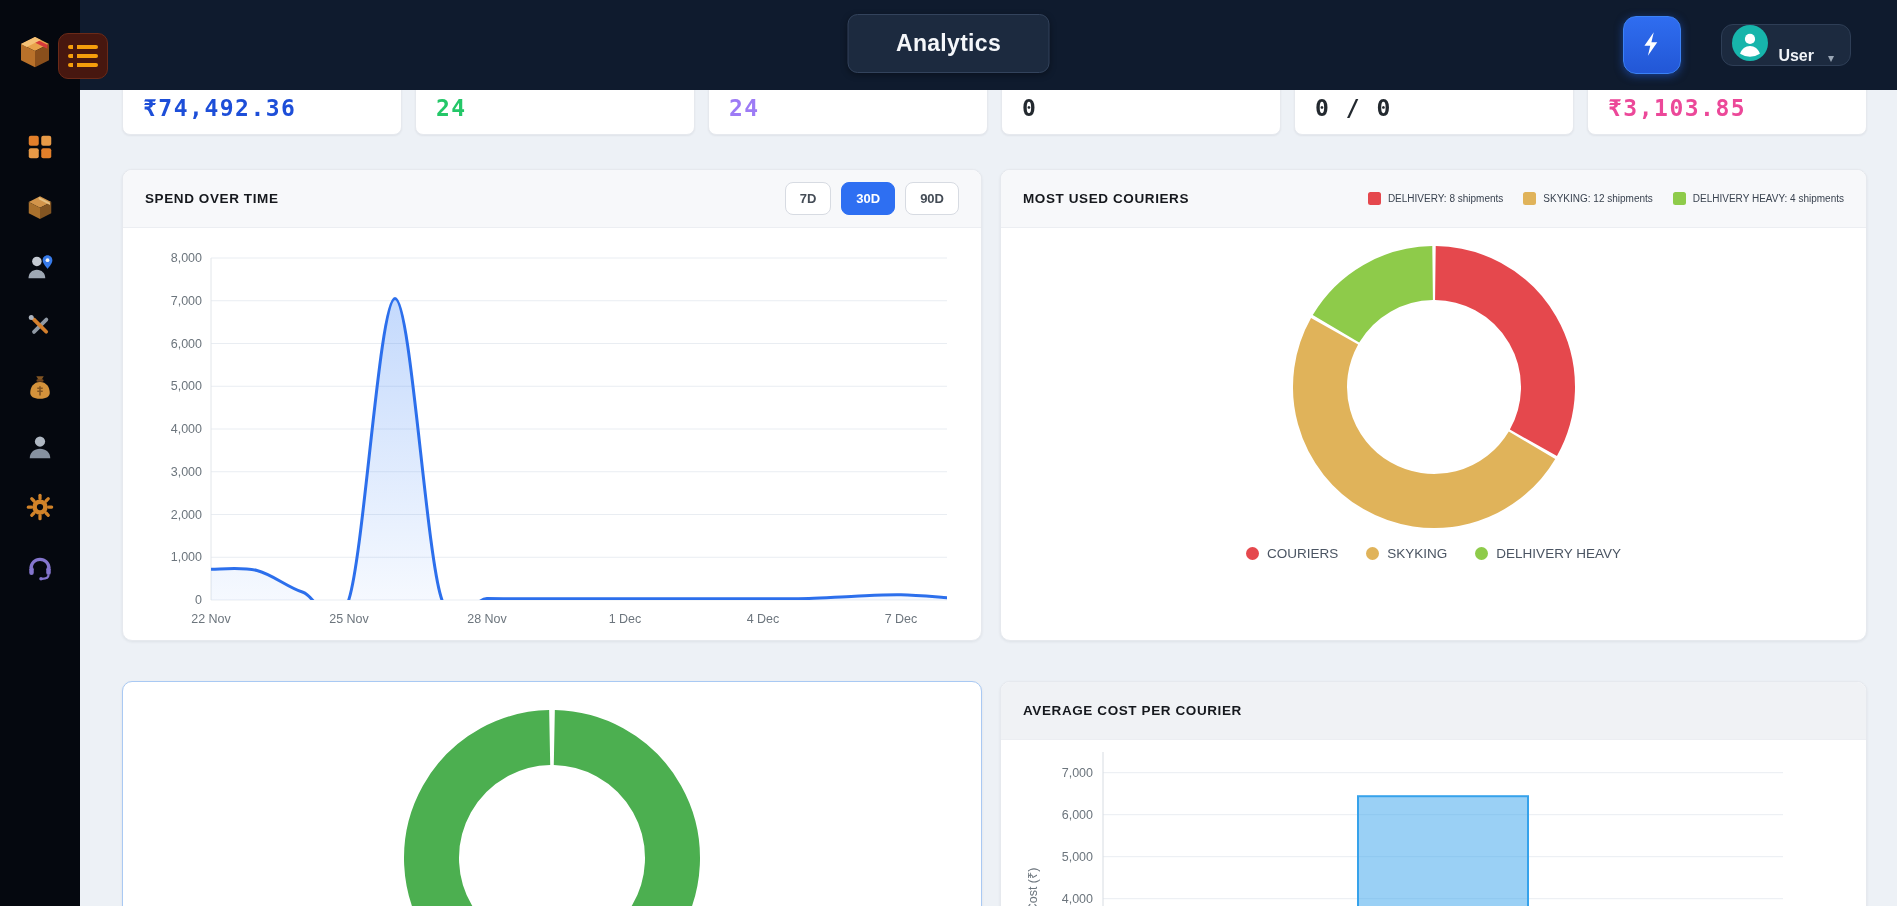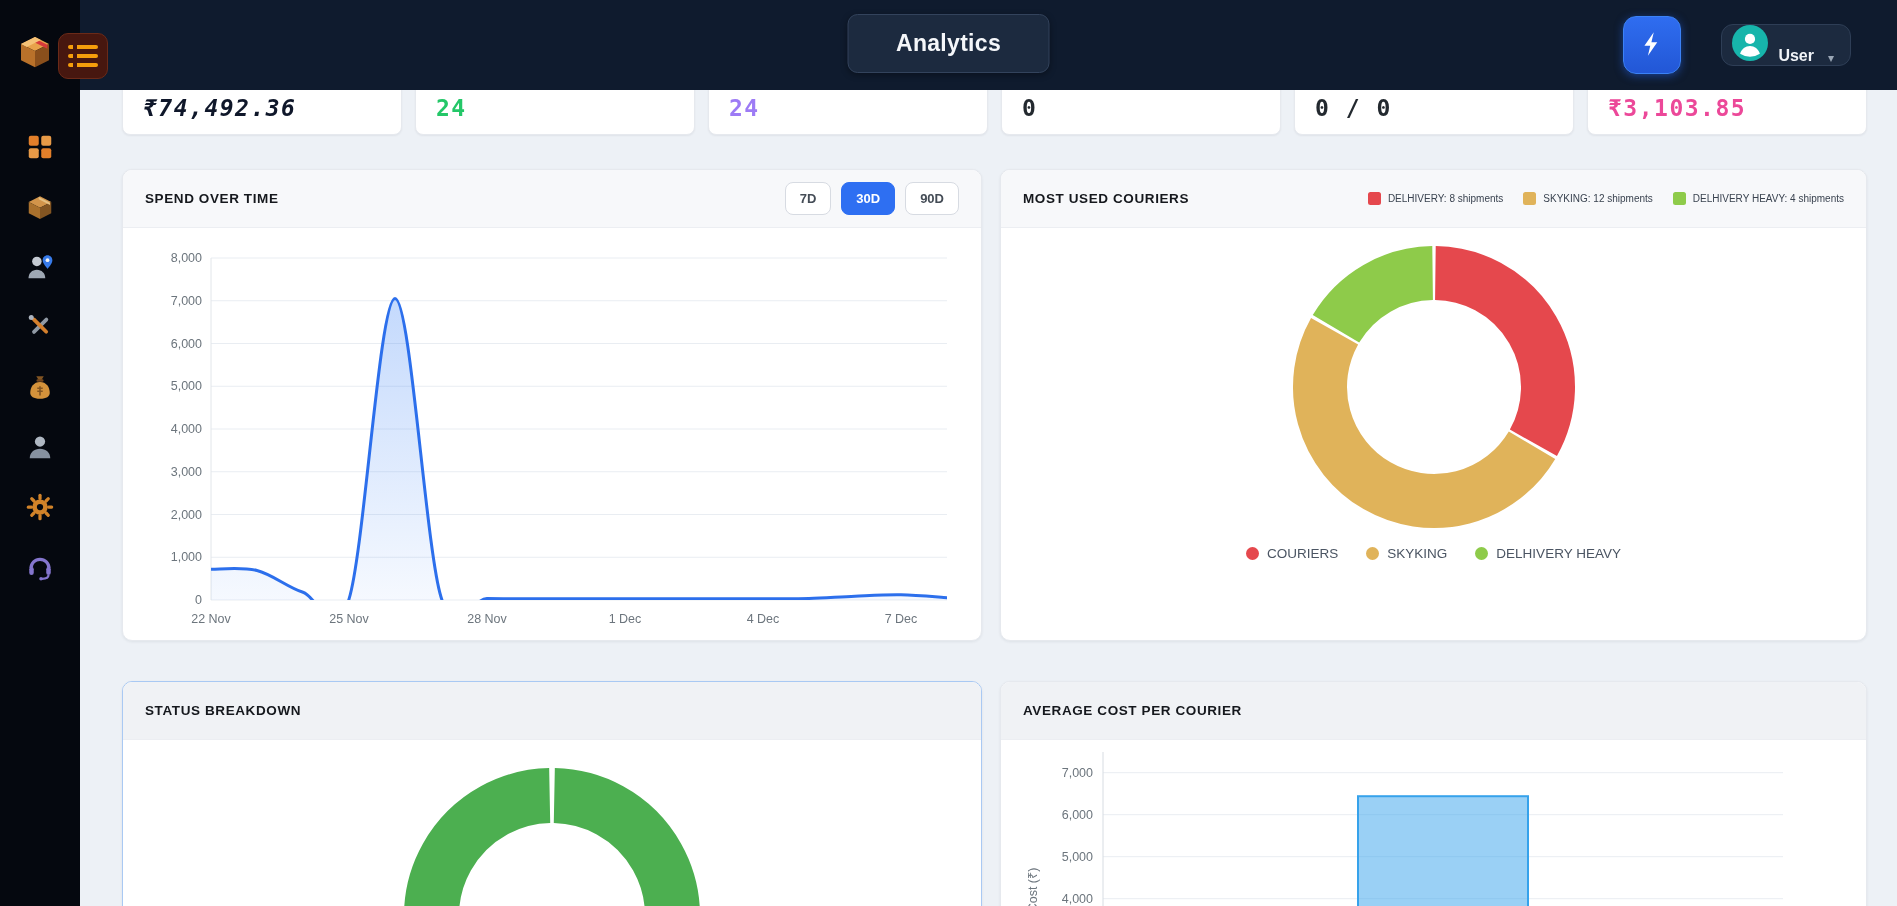--- a/index.html
+++ b/index.html
@@ -193,21 +193,21 @@
             <circle cx="12.8" cy="21.4" r="1.4" fill="#8b7bd8"></circle>
           </svg></span>
       </div>
     </nav>
 </aside>
 
 <main class="main">
 
   <section class="stats-row" id="stats-row">
       <div class="stat-card">
-        <div class="stat-value" style="color: #0f172a; font-style: italic;">₹74,492.36</div>
+        <div class="stat-value" style="color: #1d4ed8;">₹74,492.36</div>
       </div>
       <div class="stat-card">
         <div class="stat-value" style="color: rgb(36, 199, 104);">24</div>
       </div>
       <div class="stat-card">
         <div class="stat-value" style="color: rgb(157, 123, 245);">24</div>
       </div>
       <div class="stat-card">
         <div class="stat-value" style="color: rgb(35, 41, 47);">0</div>
       </div>
@@ -310,23 +310,20 @@
               <span class="dot" style="background:#8ecb4a"></span>
               <span class="txt">DELHIVERY HEAVY</span>
             </span>
           </div>
       </div>
     </div>
   </section>
 
   <section class="row row3">
     <div class="card status-card">
-      <div class="card-head gray">
-        <div class="card-title">STATUS BREAKDOWN</div>
-      </div>
       <div class="status-body">
         <svg id="status-donut" width="300" height="300" viewBox="0 0 300 300">
             <path d="M152.3132918091626,29.52220668934187 A120.5,120.5 0 1 1 147.6867081908373,29.52220668934187" fill="none" stroke="#4caf50" stroke-width="55"></path>
           </svg>
       </div>
     </div>
 
     <div class="card">
       <div class="card-head gray">
         <div class="card-title">AVERAGE COST PER COURIER</div>

